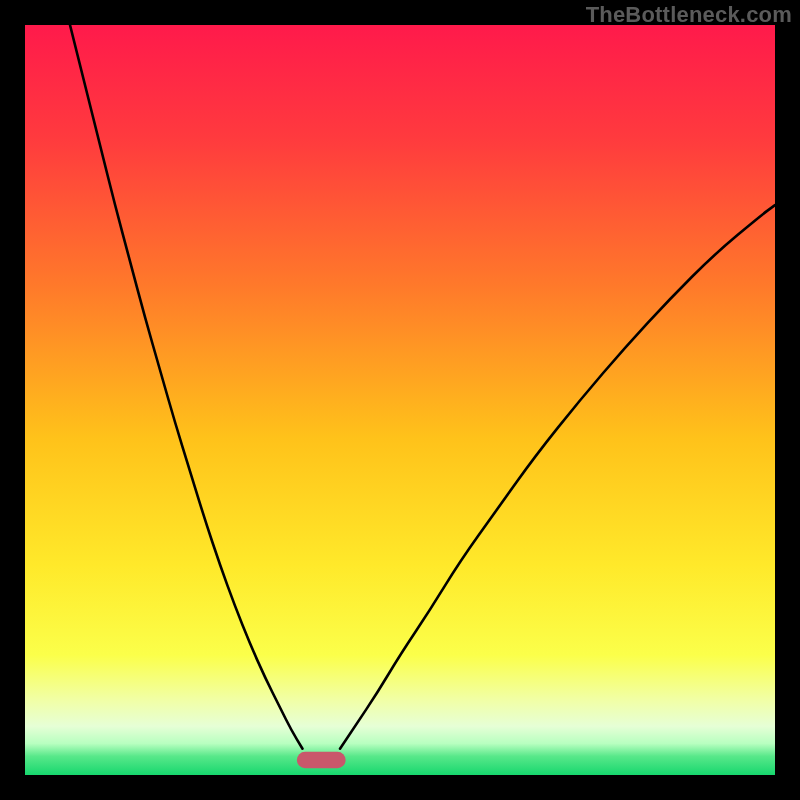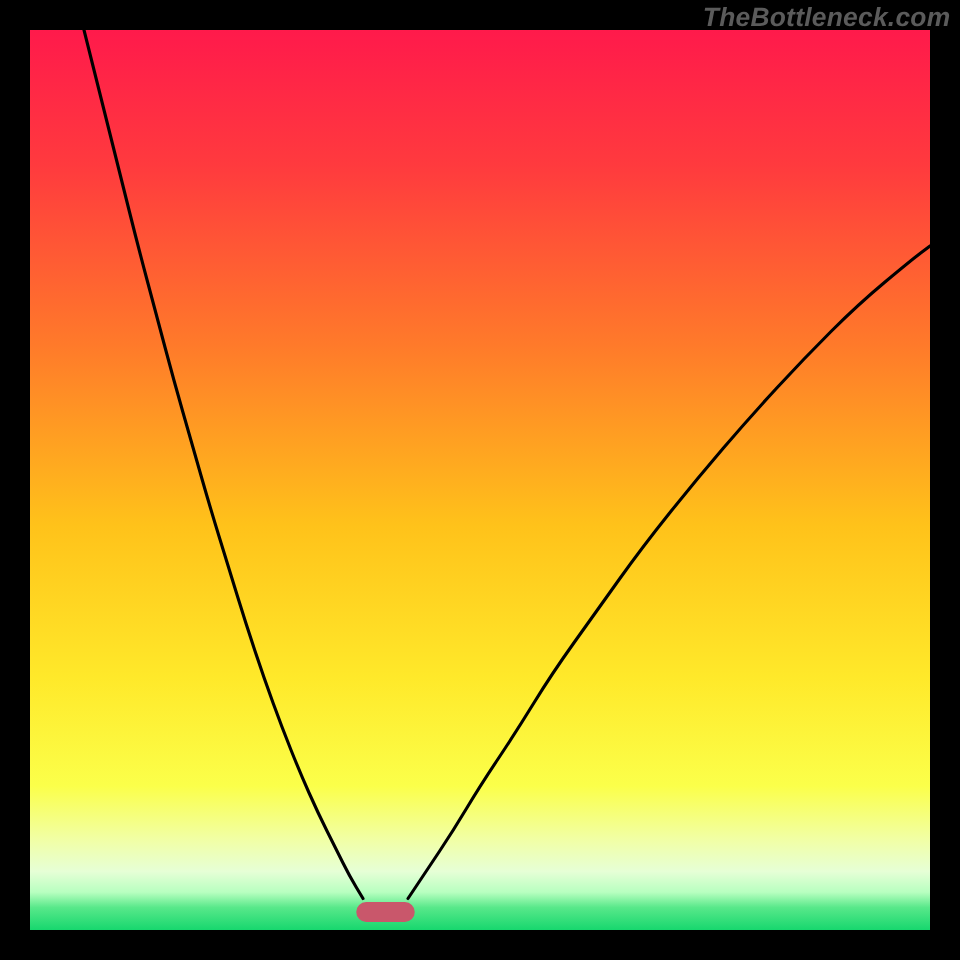--- a/index.html
+++ b/index.html
@@ -27,21 +27,20 @@
   }
   .watermark {
     position: absolute;
     top: 2px;
     right: 8px;
     color: #5b5b5b;
     font-size: 22px;
     font-weight: 600;
     letter-spacing: 0.2px;
     font-family: Arial, Helvetica, sans-serif;
-    font-style: italic;
   }
   svg { display: block; }
 </style>
 </head>
 <body>
 
 <div class="frame">
   <div class="watermark">TheBottleneck.com</div>
 
   <div class="plot">

